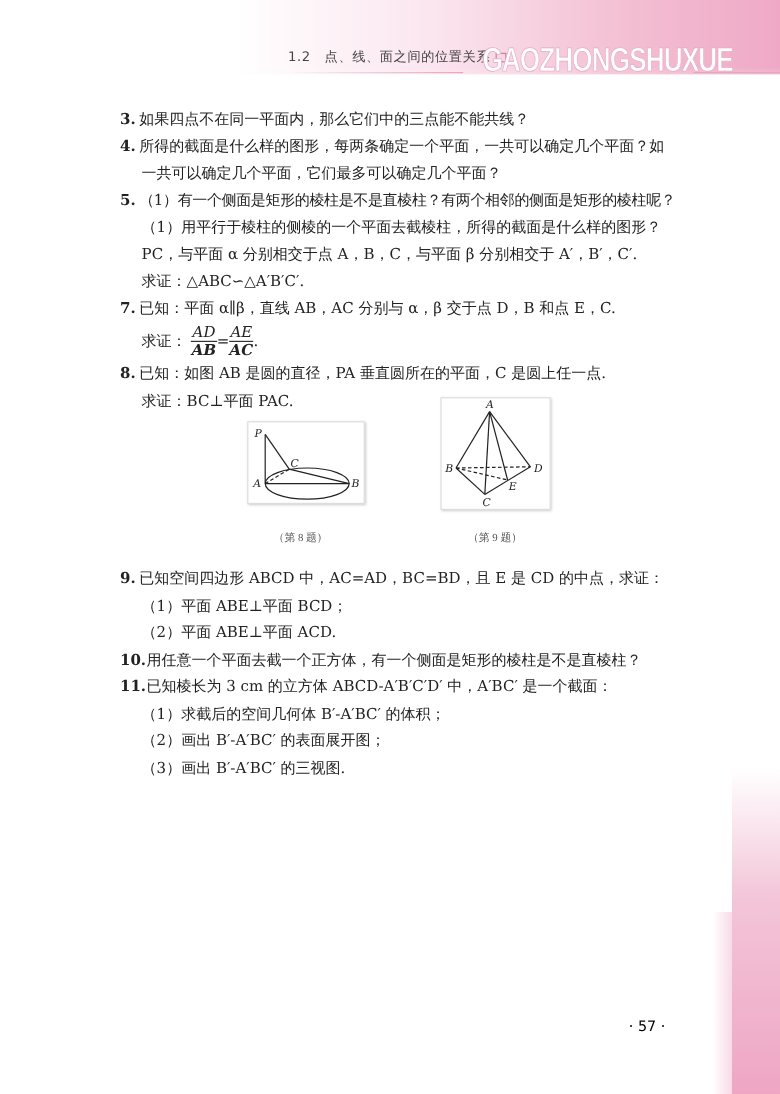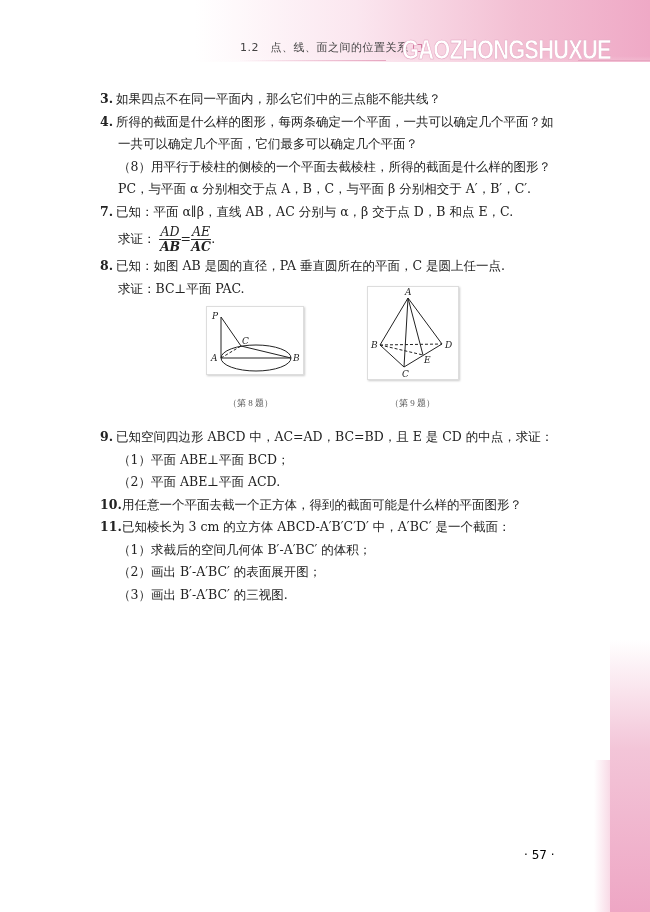--- a/index.html
+++ b/index.html
@@ -85,23 +85,27 @@
 
   <div class="p">
     <span class="num">3.</span><span>如果四点不在同一平面内，那么它们中的三点能不能共线？</span>
   </div>
 
   <div class="p">
     <span class="num">4.</span><span>所得的截面是什么样的图形，每两条确定一个平面，一共可以确定几个平面？如</span>
   </div>
   <div class="p indent"><span>一共可以确定几个平面，它们最多可以确定几个平面？</span></div>
 
-  <div class="p indent"><span>（8）用平行于棱柱的侧棱的一个平面去截棱柱，所得的截面是什么样的图形？</span></div>
+  <div class="p">
+    <span class="num">5.</span><span style="letter-spacing:-0.3px">（1）有一个侧面是矩形的棱柱是不是直棱柱？有两个相邻的侧面是矩形的棱柱呢？</span>
+  </div>
+  <div class="p indent"><span>（1）用平行于棱柱的侧棱的一个平面去截棱柱，所得的截面是什么样的图形？</span></div>
 
   <div class="p indent"><span>PC，与平面 α 分别相交于点 A，B，C，与平面 β 分别相交于 A′，B′，C′.</span></div>
+  <div class="p indent"><span>求证：△ABC∽△A′B′C′.</span></div>
 
   <div class="p">
     <span class="num">7.</span><span>已知：平面 α∥β，直线 AB，AC 分别与 α，β 交于点 D，B 和点 E，C.</span>
   </div>
   <div class="p indent" style="height:32px; line-height:32px;">
     <span>求证：</span>
     <span class="frac"><span class="top">AD</span><span class="bot">AB</span></span>=<span class="frac"><span class="top">AE</span><span class="bot">AC</span></span>.
   </div>
 
   <div class="p">
@@ -145,21 +149,21 @@
     <div class="cap cap9">（第 9 题）</div>
   </div>
 
   <div class="p">
     <span class="num">9.</span><span>已知空间四边形 ABCD 中，AC=AD，BC=BD，且 E 是 CD 的中点，求证：</span>
   </div>
   <div class="p indent"><span>（1）平面 ABE⊥平面 BCD；</span></div>
   <div class="p indent"><span>（2）平面 ABE⊥平面 ACD.</span></div>
 
   <div class="p">
-    <span class="num num2">10.</span><span>用任意一个平面去截一个正方体，得到的截面可能是什么样的平面图形？</span>
+    <span class="num num2">10.</span><span>用任意一个平面去截一个正方体，有一个侧面是矩形的棱柱是不是直棱柱？</span>
   </div>
 
   <div class="p">
     <span class="num num2">11.</span><span>已知棱长为 3 cm 的立方体 ABCD-A′B′C′D′ 中，A′BC′ 是一个截面：</span>
   </div>
   <div class="p indent2"><span>（1）求截后的空间几何体 B′-A′BC′ 的体积；</span></div>
   <div class="p indent2"><span>（2）画出 B′-A′BC′ 的表面展开图；</span></div>
   <div class="p indent2"><span>（3）画出 B′-A′BC′ 的三视图.</span></div>
 </div>
 

